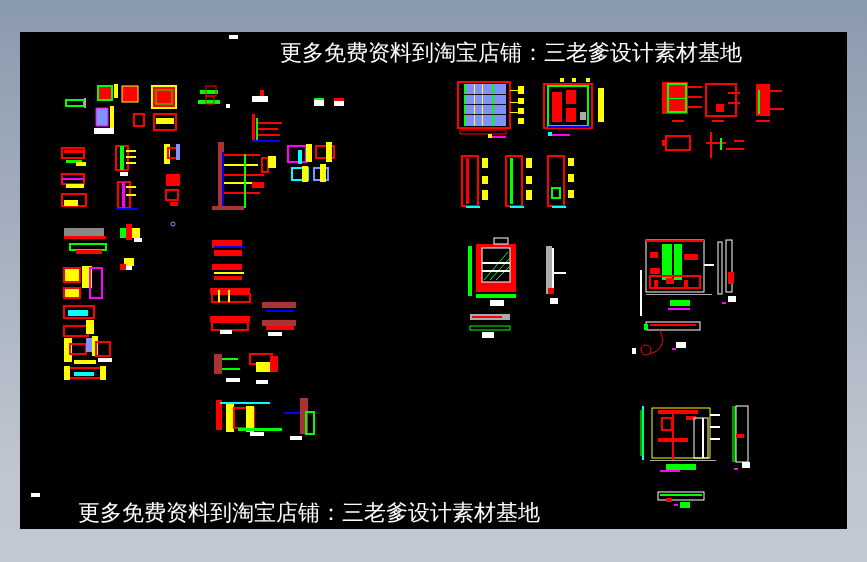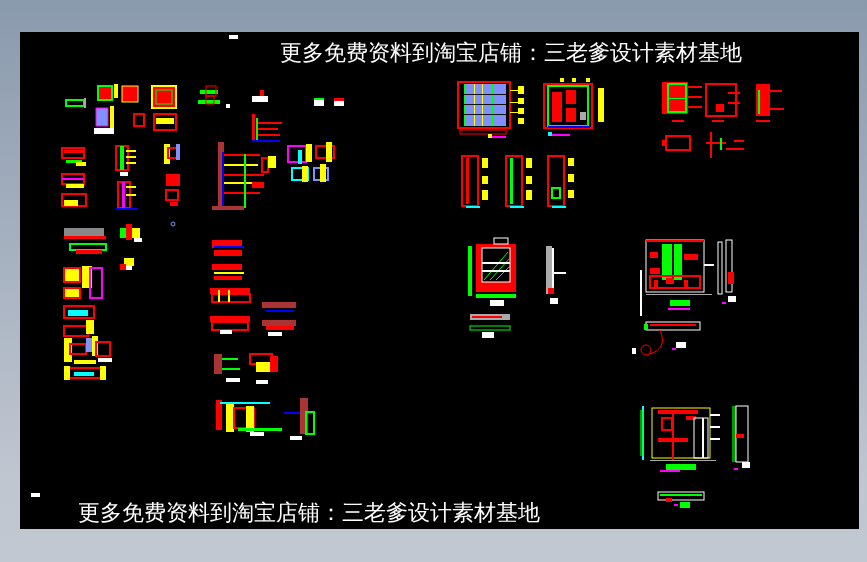--- a/index.html
+++ b/index.html
@@ -3,21 +3,21 @@
 <meta charset="utf-8">
 <style>
   html, body { margin: 0; padding: 0; }
   body {
     width: 867px; height: 562px; overflow: hidden; position: relative;
     background: linear-gradient(to bottom, #8a9aad 0%, #a6b1c0 45%, #c0c6d0 85%, #c2c8d1 100%);
     font-family: "DejaVu Sans", sans-serif;
   }
   .canvas {
     position: absolute; left: 20px; top: 32px; width: 827px; height: 497px;
-    background: #000; overflow: hidden; padding-left: 12px;
+    background: #000; overflow: hidden;
   }
   .canvas svg { position: absolute; left: 0; top: 0; }
   .watermark {
     position: absolute; color: #fff; font-size: 22px; letter-spacing: 0px;
     white-space: nowrap; line-height: 1; font-weight: normal;
     font-family: "DejaVu Sans", sans-serif;
   }
   .wm-top { left: 260px; top: 10px; }
   .wm-bottom { left: 58px; top: 470px; }
 </style>

